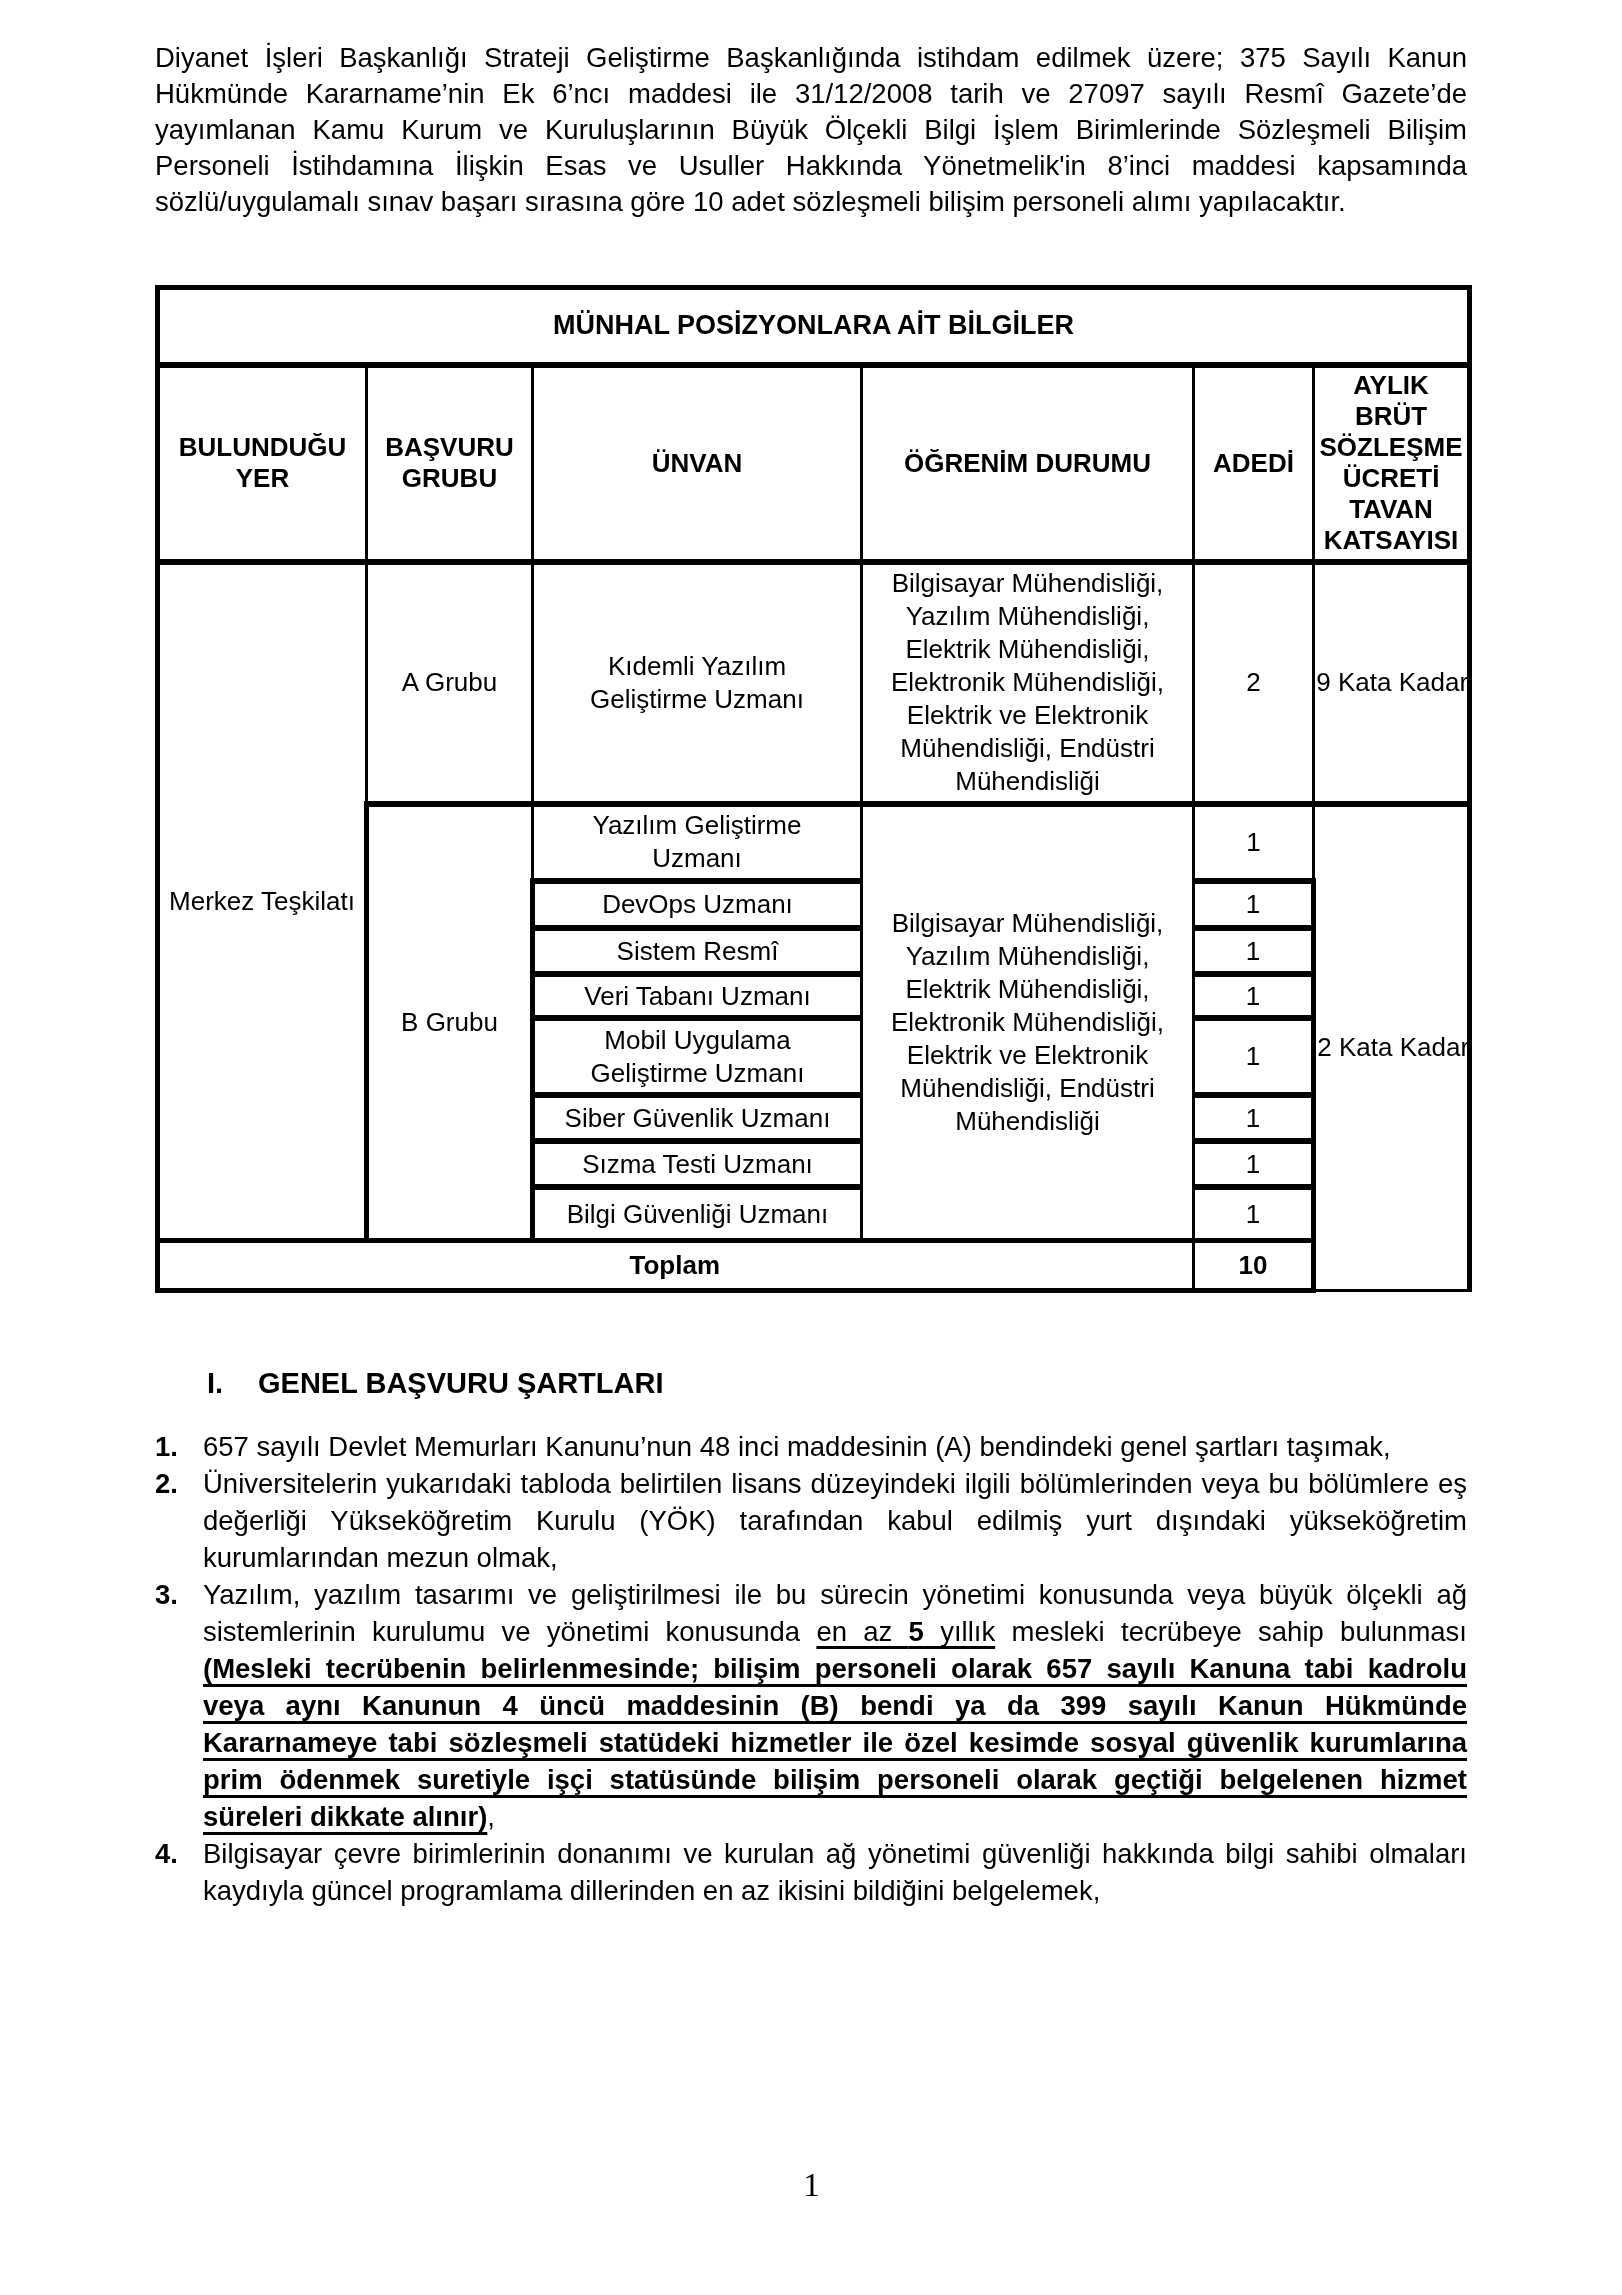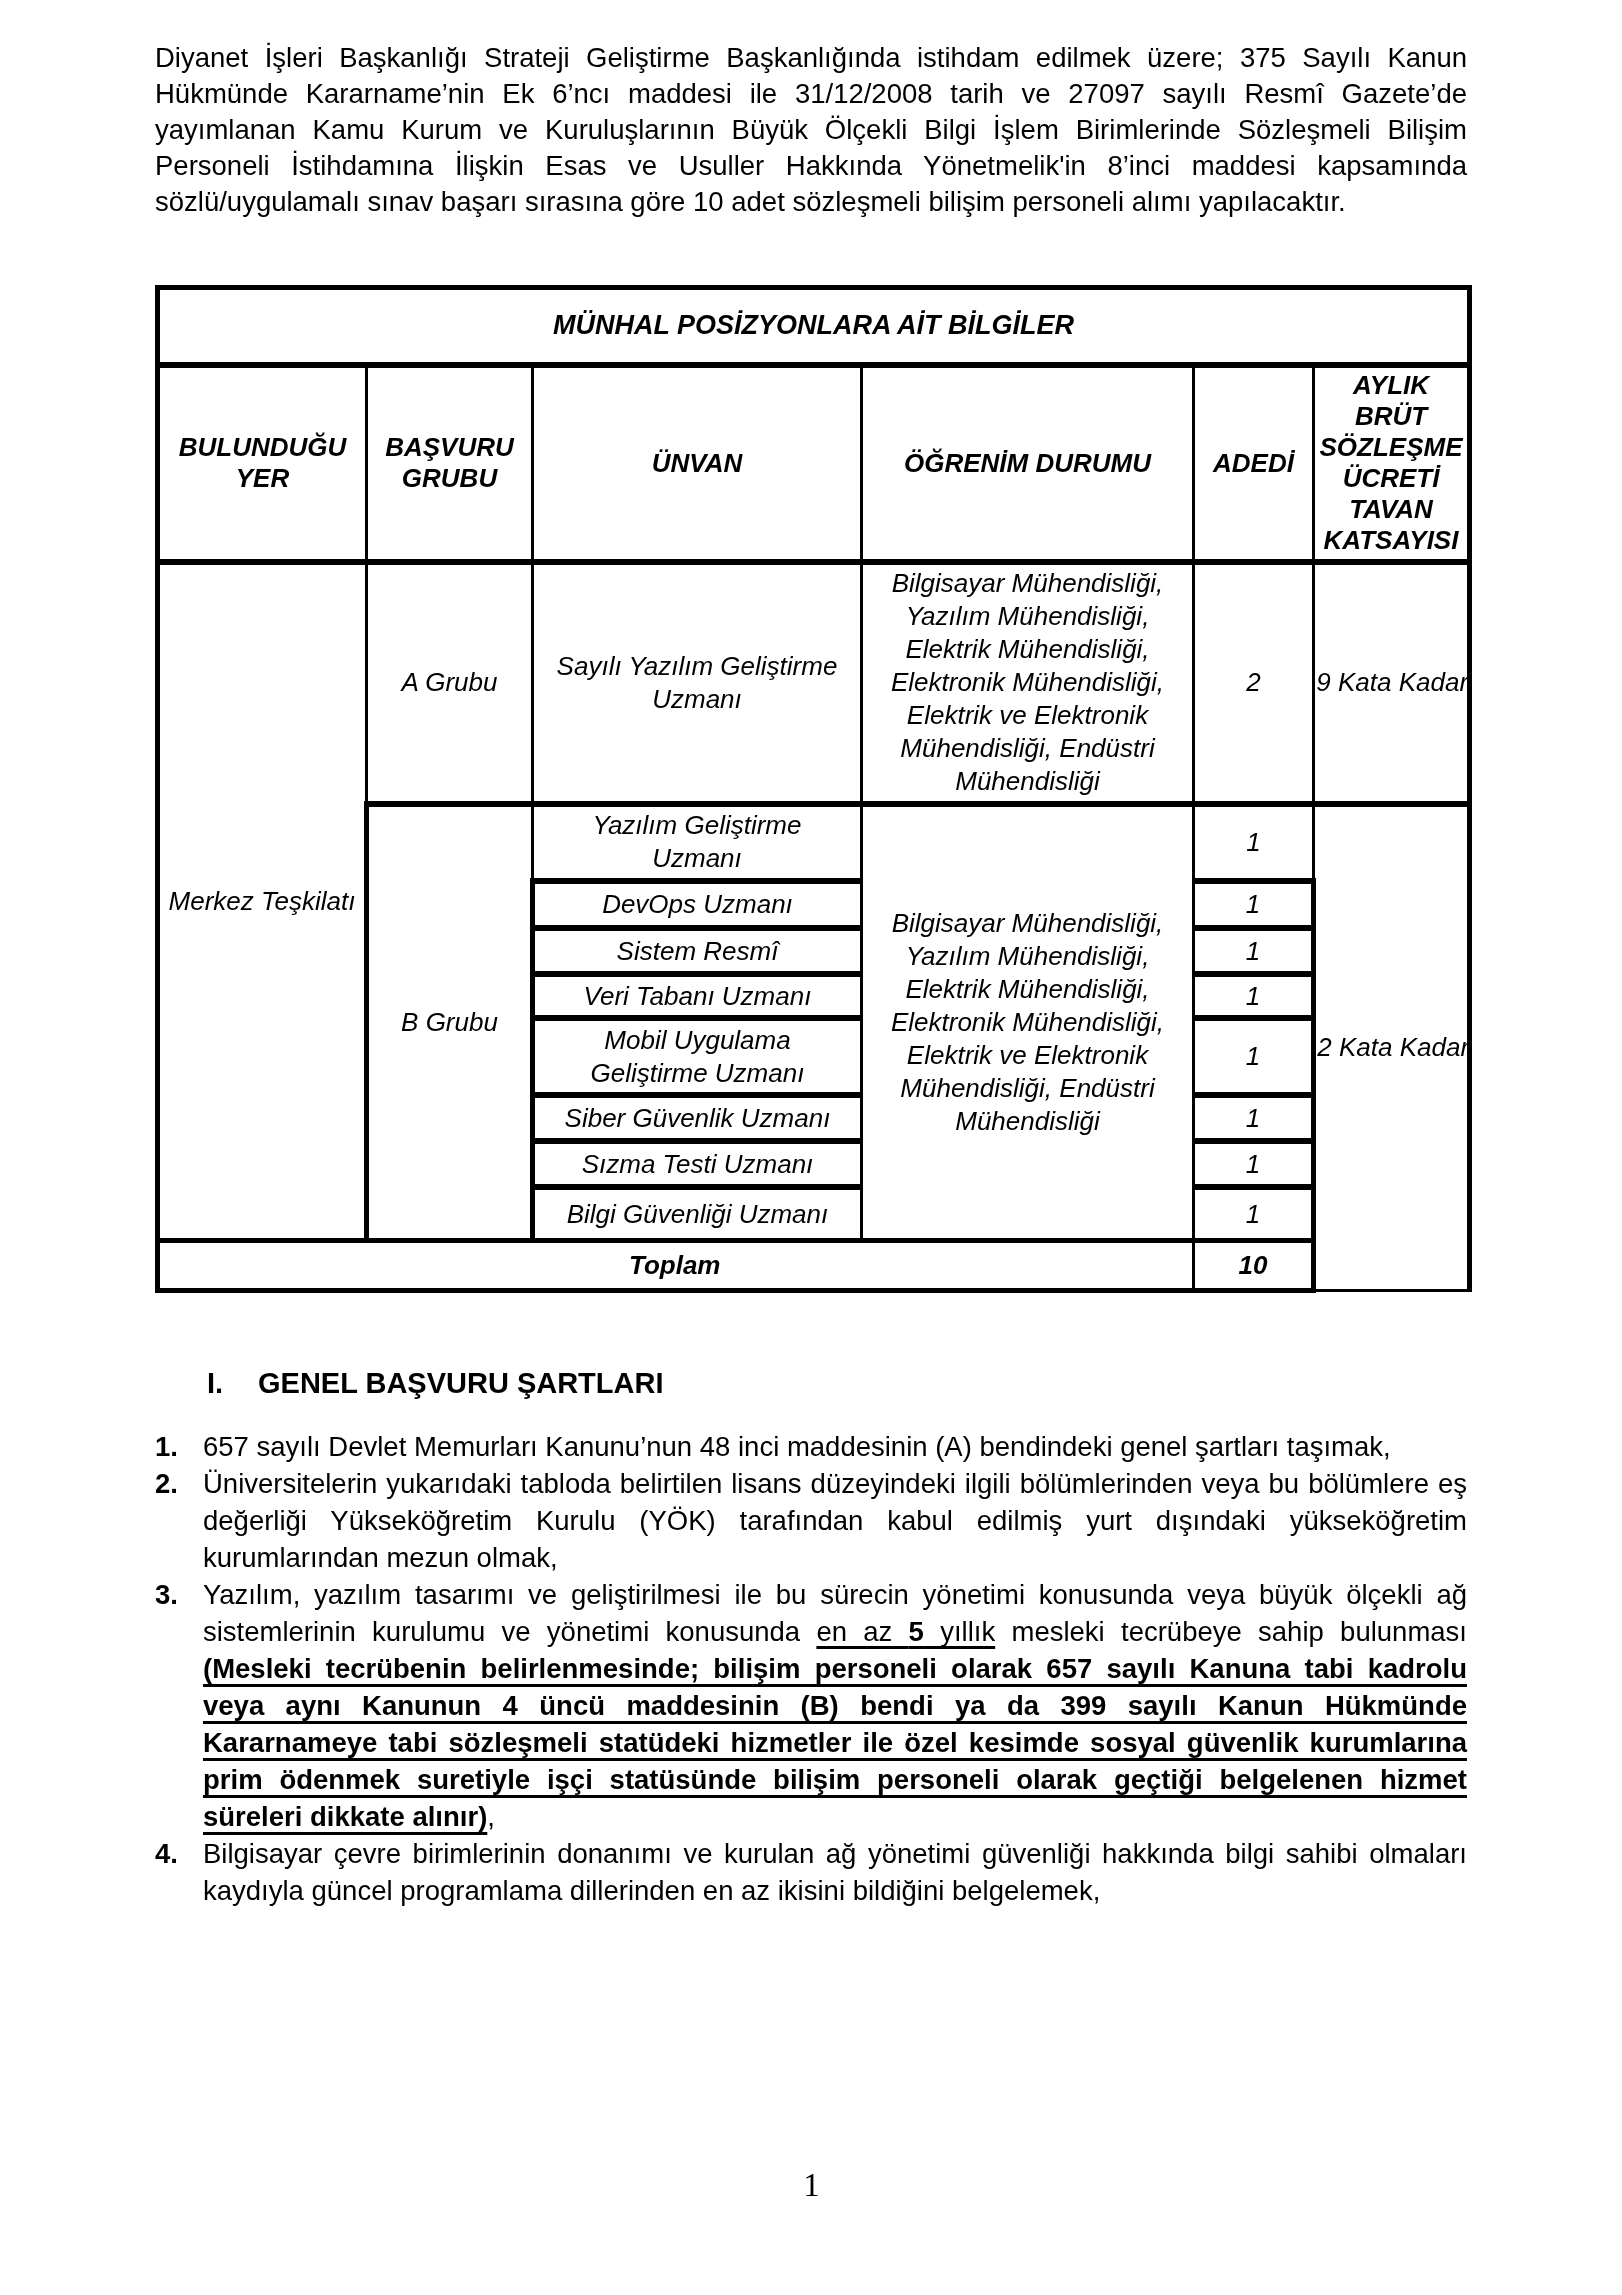--- a/index.html
+++ b/index.html
@@ -27,21 +27,20 @@
     font-size:27.5px;
     line-height:36px;
     text-align:justify;
   }
 
   table.positions {
     margin-top:65px;
     width:1312px;
     table-layout:fixed;
     border-collapse:collapse;
-    font-style:italic;
   }
   .positions td, .positions th {
     border:3.9px solid #000;
     font-size:26px;
     line-height:33px;
     text-align:center;
     vertical-align:middle;
     padding:2.6px 6.5px;
     overflow:hidden;
   }
@@ -137,21 +136,21 @@
           <th>BULUNDUĞU YER</th>
           <th>BAŞVURU GRUBU</th>
           <th>ÜNVAN</th>
           <th>ÖĞRENİM DURUMU</th>
           <th>ADEDİ</th>
           <th class="cell-salary-head">AYLIK BRÜT SÖZLEŞME ÜCRETİ TAVAN KATSAYISI</th>
         </tr>
         <tr class="r-a">
           <td rowspan="9">Merkez Teşkilatı</td>
           <td>A Grubu</td>
-          <td class="cell-unvan">Sayılı Yazılım Geliştirme Uzmanı</td>
+          <td class="cell-unvan">Kıdemli Yazılım Geliştirme Uzmanı</td>
           <td>Bilgisayar Mühendisliği, Yazılım Mühendisliği, Elektrik Mühendisliği, Elektronik Mühendisliği, Elektrik ve Elektronik Mühendisliği, Endüstri Mühendisliği</td>
           <td>2</td>
           <td class="cell-salary">9 Kata Kadar</td>
         </tr>
         <tr class="b-row" style="height:71px">
           <td rowspan="8">B Grubu</td>
           <td class="cell-unvan">Yazılım Geliştirme Uzmanı</td>
           <td rowspan="8">Bilgisayar Mühendisliği, Yazılım Mühendisliği, Elektrik Mühendisliği, Elektronik Mühendisliği, Elektrik ve Elektronik Mühendisliği, Endüstri Mühendisliği</td>
           <td>1</td>
           <td class="cell-salary" rowspan="9">2 Kata Kadar</td>

